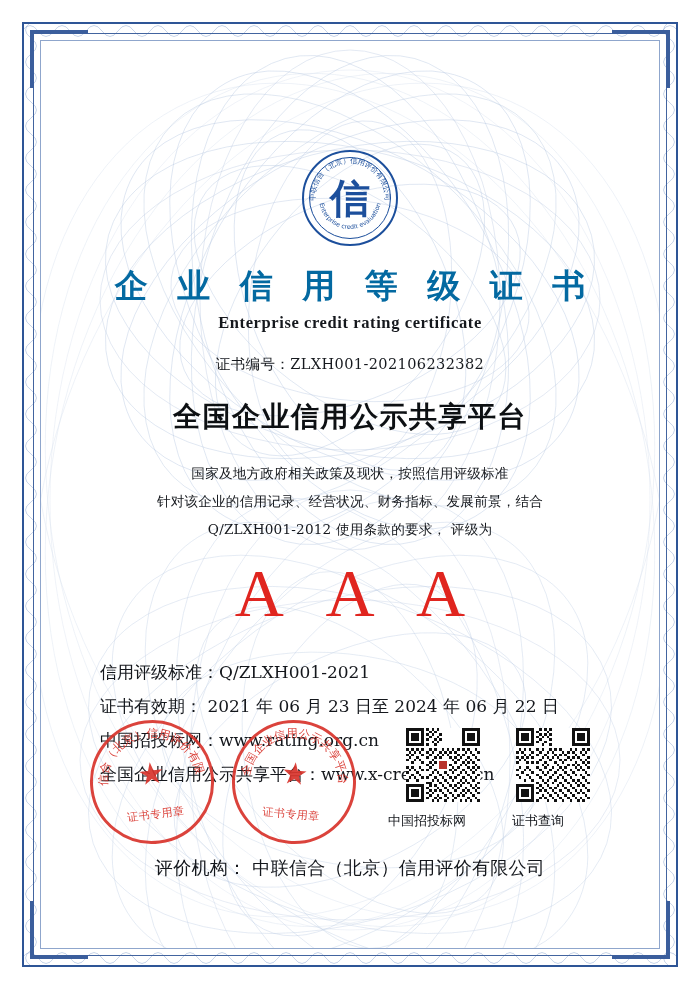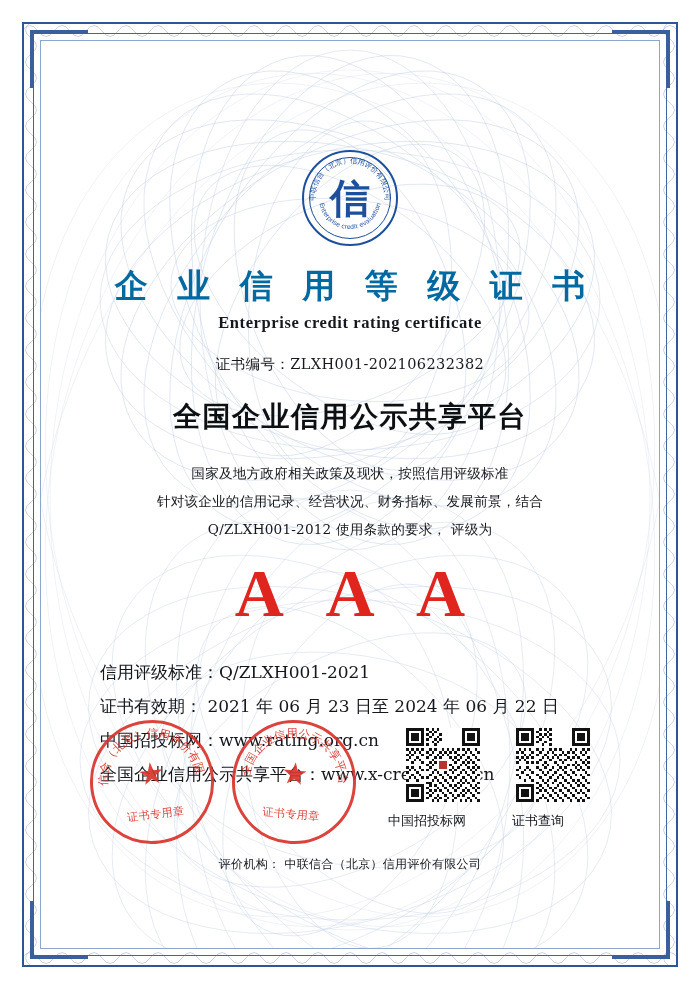--- a/index.html
+++ b/index.html
@@ -144,21 +144,21 @@
     font-family: "DejaVu Serif", serif;
     font-size: 13.6px;
     color: #14171c;
     line-height: 2.05;
     letter-spacing: 0.2px;
   }
 
   .rating {
     font-family: "Liberation Serif", serif;
     font-size: 68px;
-    font-weight: bold;
+    font-weight: normal;
     color: #e0251f;
     letter-spacing: 16px;
     text-indent: 16px;
     margin: 14px 0 26px 0;
     line-height: 1.05;
   }
 
   
   .details {
     text-align: left;
@@ -237,21 +237,21 @@
   .qr-caption.c1 { left: 332px; }
   .qr-caption.c2 { left: 456px; }
 
   .issuer {
     position: absolute;
     left: 0;
     right: 0;
     top: 856px;
     text-align: center;
     font-family: "DejaVu Serif", serif;
-    font-size: 12px;
+    font-size: 18px;
     color: #14171c;
     letter-spacing: 0.3px;
   }
 </style>
 </head>
 <body>
 
 <div class="certificate">
 
   <div class="guilloche">

